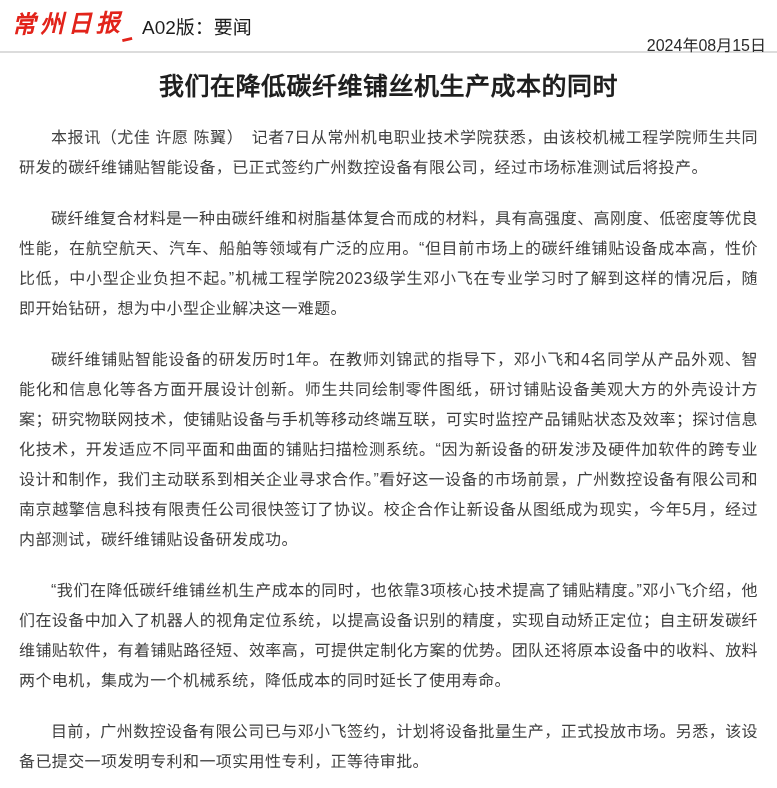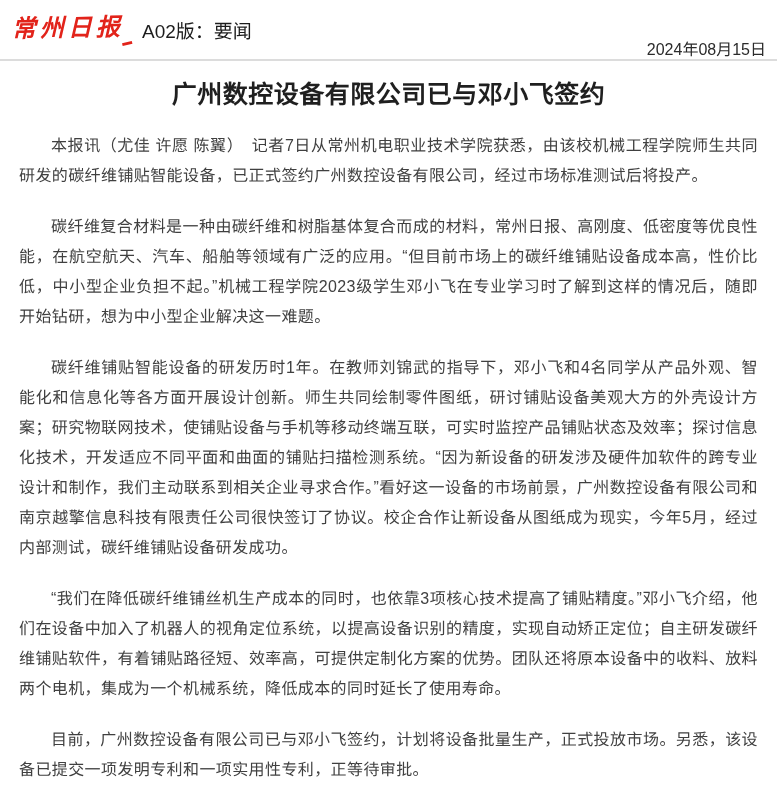--- a/index.html
+++ b/index.html
@@ -14,21 +14,21 @@
   body{
     width:777px;
     min-height:788px;
     background:#ffffff;
     font-family:"Liberation Sans","DejaVu Sans",sans-serif;
     color:var(--body-text);
   }
   .page-header{
     display:flex;
     align-items:center;
-    height:61px;
+    height:53px;
     padding:0 11px 0 10px;
     border-bottom:2px solid var(--divider);
   }
   .logo{
     position:relative;
     font-family:"DejaVu Serif","Liberation Serif",serif;
     font-style:italic;
     font-weight:700;
     font-size:24px;
     line-height:1;
@@ -91,21 +91,21 @@
 </head>
 <body>
 
 <header class="page-header">
   <div class="logo">常州日报<span class="logo-mark"></span></div>
   <div class="section-label">A02版：要闻</div>
   <div class="date">2024年08月15日</div>
 </header>
 
 <main class="article">
-  <h1 class="title">广州数控设备有限公司已与邓小飞签约</h1>
+  <h1 class="title">我们在降低碳纤维铺丝机生产成本的同时</h1>
   <div class="article-body">
       <p class="para">本报讯（尤佳 许愿 陈翼）　记者7日从常州机电职业技术学院获悉，由该校机械工程学院师生共同研发的碳纤维铺贴智能设备，已正式签约广州数控设备有限公司，经过市场标准测试后将投产。</p>
-      <p class="para">碳纤维复合材料是一种由碳纤维和树脂基体复合而成的材料，常州日报、高刚度、低密度等优良性能，在航空航天、汽车、船舶等领域有广泛的应用。“但目前市场上的碳纤维铺贴设备成本高，性价比低，中小型企业负担不起。”机械工程学院2023级学生邓小飞在专业学习时了解到这样的情况后，随即开始钻研，想为中小型企业解决这一难题。</p>
+      <p class="para">碳纤维复合材料是一种由碳纤维和树脂基体复合而成的材料，具有高强度、高刚度、低密度等优良性能，在航空航天、汽车、船舶等领域有广泛的应用。“但目前市场上的碳纤维铺贴设备成本高，性价比低，中小型企业负担不起。”机械工程学院2023级学生邓小飞在专业学习时了解到这样的情况后，随即开始钻研，想为中小型企业解决这一难题。</p>
       <p class="para">碳纤维铺贴智能设备的研发历时1年。在教师刘锦武的指导下，邓小飞和4名同学从产品外观、智能化和信息化等各方面开展设计创新。师生共同绘制零件图纸，研讨铺贴设备美观大方的外壳设计方案；研究物联网技术，使铺贴设备与手机等移动终端互联，可实时监控产品铺贴状态及效率；探讨信息化技术，开发适应不同平面和曲面的铺贴扫描检测系统。“因为新设备的研发涉及硬件加软件的跨专业设计和制作，我们主动联系到相关企业寻求合作。”看好这一设备的市场前景，广州数控设备有限公司和南京越擎信息科技有限责任公司很快签订了协议。校企合作让新设备从图纸成为现实，今年5月，经过内部测试，碳纤维铺贴设备研发成功。</p>
       <p class="para">“我们在降低碳纤维铺丝机生产成本的同时，也依靠3项核心技术提高了铺贴精度。”邓小飞介绍，他们在设备中加入了机器人的视角定位系统，以提高设备识别的精度，实现自动矫正定位；自主研发碳纤维铺贴软件，有着铺贴路径短、效率高，可提供定制化方案的优势。团队还将原本设备中的收料、放料两个电机，集成为一个机械系统，降低成本的同时延长了使用寿命。</p>
       <p class="para">目前，广州数控设备有限公司已与邓小飞签约，计划将设备批量生产，正式投放市场。另悉，该设备已提交一项发明专利和一项实用性专利，正等待审批。</p>
     </div>
 </main>
 
 </body></html>

